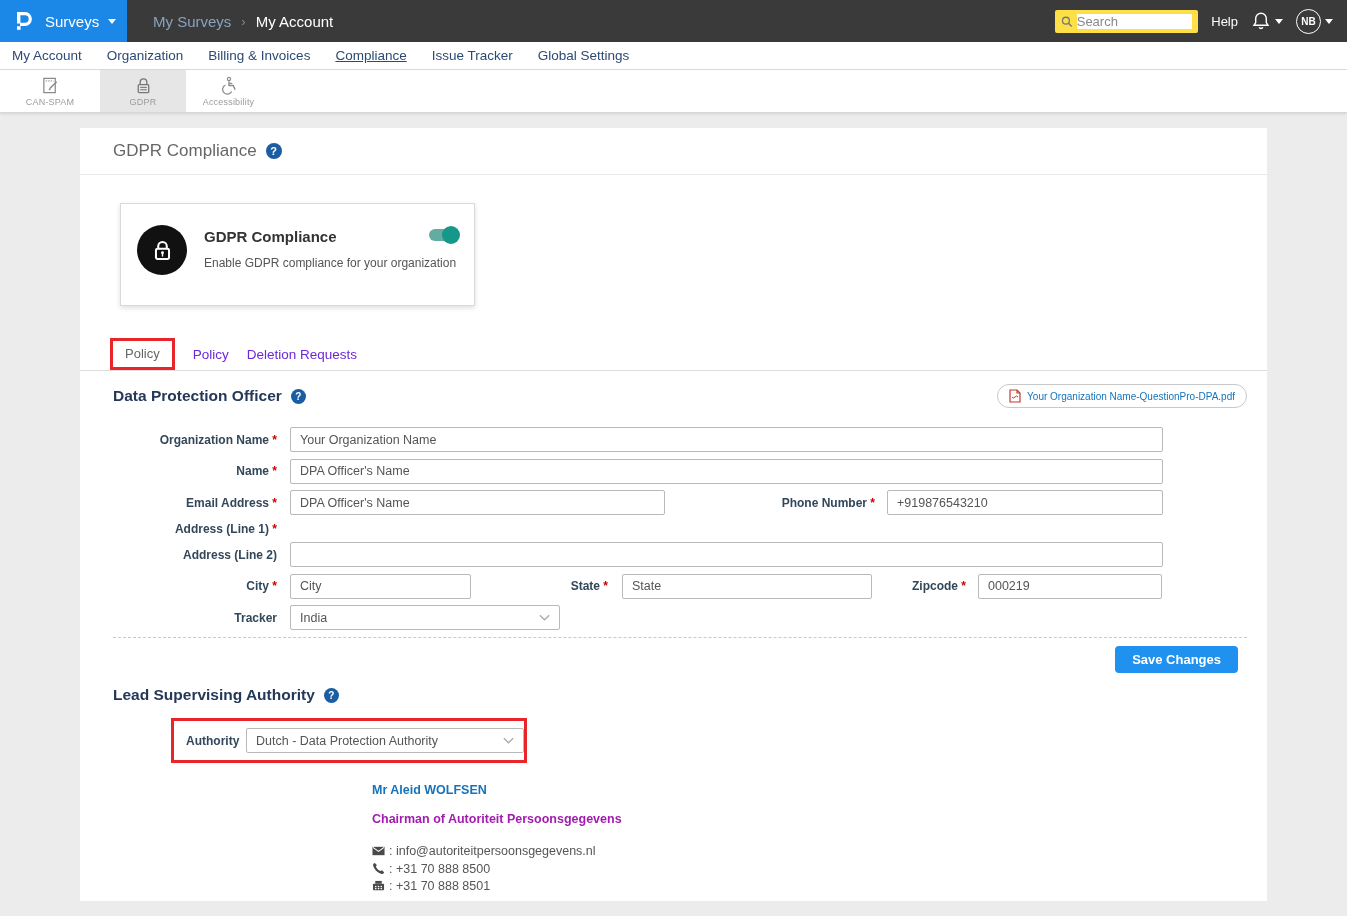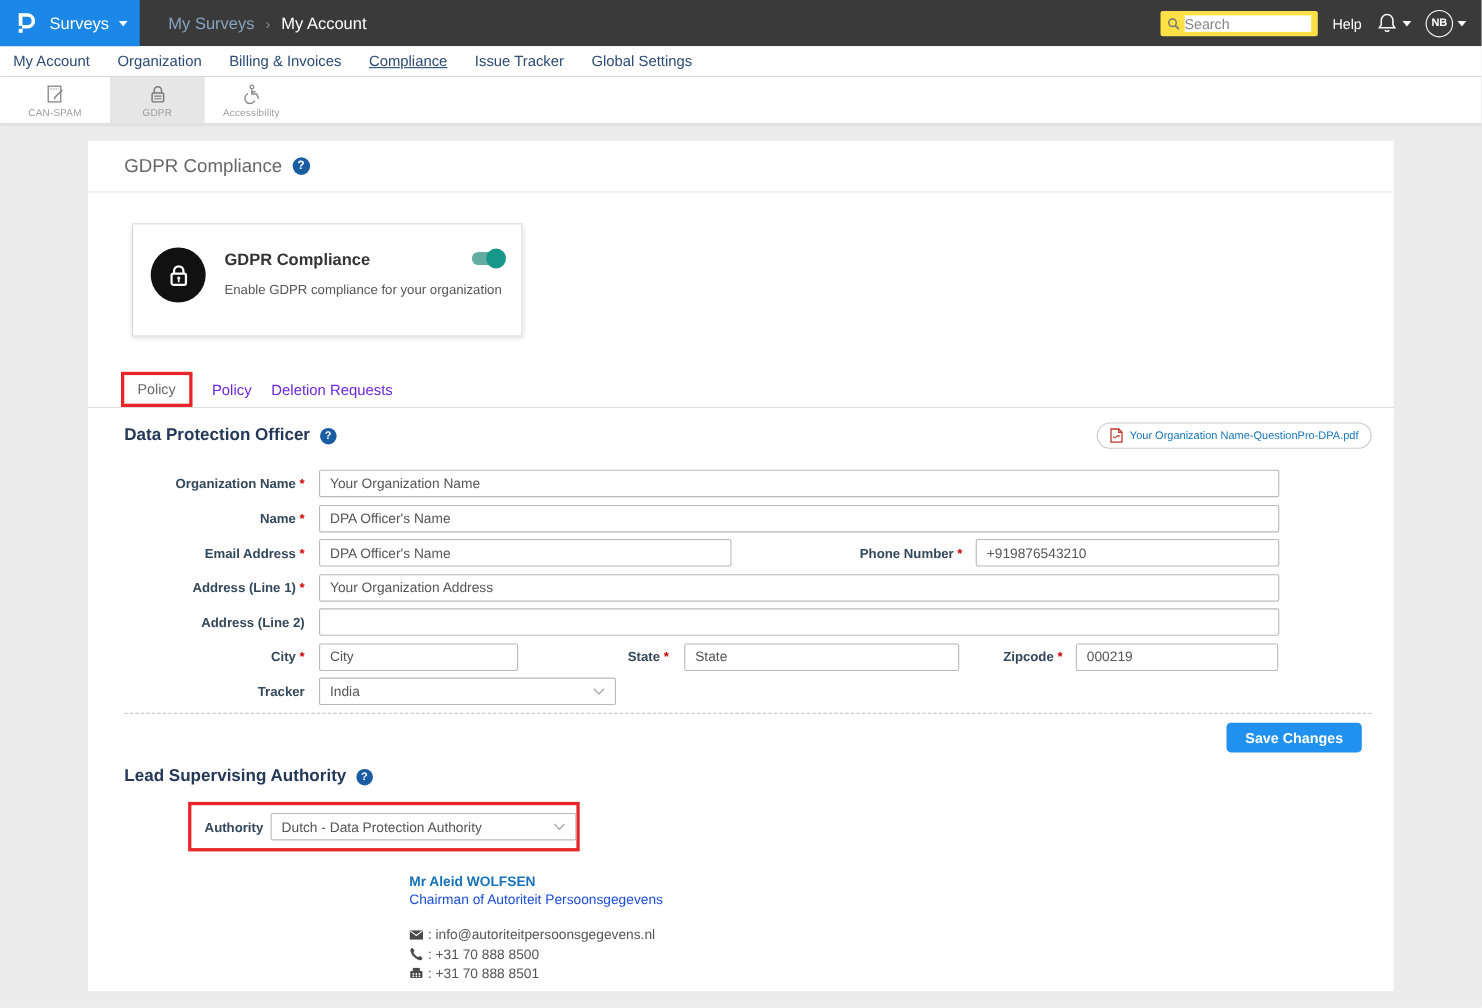--- a/index.html
+++ b/index.html
@@ -110,21 +110,21 @@
     border-radius:4px; height:27px; padding:0 17px; cursor:pointer;
     font-family:"Liberation Sans", sans-serif; }
 
   
   .lsa-head-row { display:flex; align-items:center; gap:9px; padding:13px 20px 0 33px; }
   .authority-annotation { margin:14px 0 0 91px; width:356px; border:3px solid #e8262a;
     display:flex; align-items:center; padding:7px 0 7px 12px; }
   .authority-annotation .flabel { width:47px; }
   .contact { margin:20px 0 0 292px; font-size:12.5px; }
   .contact-name { color:#1673ba; font-weight:bold; cursor:pointer; }
-  .contact-title { color:#1d4ed8; margin-top:3px; }
+  .contact-title { color:#a21caf; margin-top:15px;font-weight:bold; }
   .contact-lines { margin-top:18px; }
   .contact-line { display:flex; align-items:center; color:#555; margin-bottom:3.5px; }
   .contact-line svg { margin-right:4px; flex-shrink:0; }
   .contact-line .val::before { content:": "; }
 </style>
 </head>
 <body>
 
 <div class="topbar">
   <div class="logo-area">
@@ -258,21 +258,20 @@
         <input class="txt w-full" value="DPA Officer's Name" style="">
       </div>
       <div class="frow">
         <span class="flabel req">Email Address</span>
         <input class="txt w-email" value="DPA Officer's Name" style="">
         <span class="flabel req w210">Phone Number</span>
         <input class="txt w-phone" value="+919876543210" style="">
       </div>
       <div class="frow">
         <span class="flabel req">Address (Line 1)</span>
-        <input class="txt w-full" value="Your Organization Address" style="">
       </div>
       <div class="frow">
         <span class="flabel">Address (Line 2)</span>
         <input class="txt w-full" value="" style="">
       </div>
       <div class="frow">
         <span class="flabel req">City</span>
         <input class="txt w-city" value="City" style="">
         <span class="flabel req w137">State</span>
         <input class="txt w-state" style="margin-left: 14px;" value="State">

